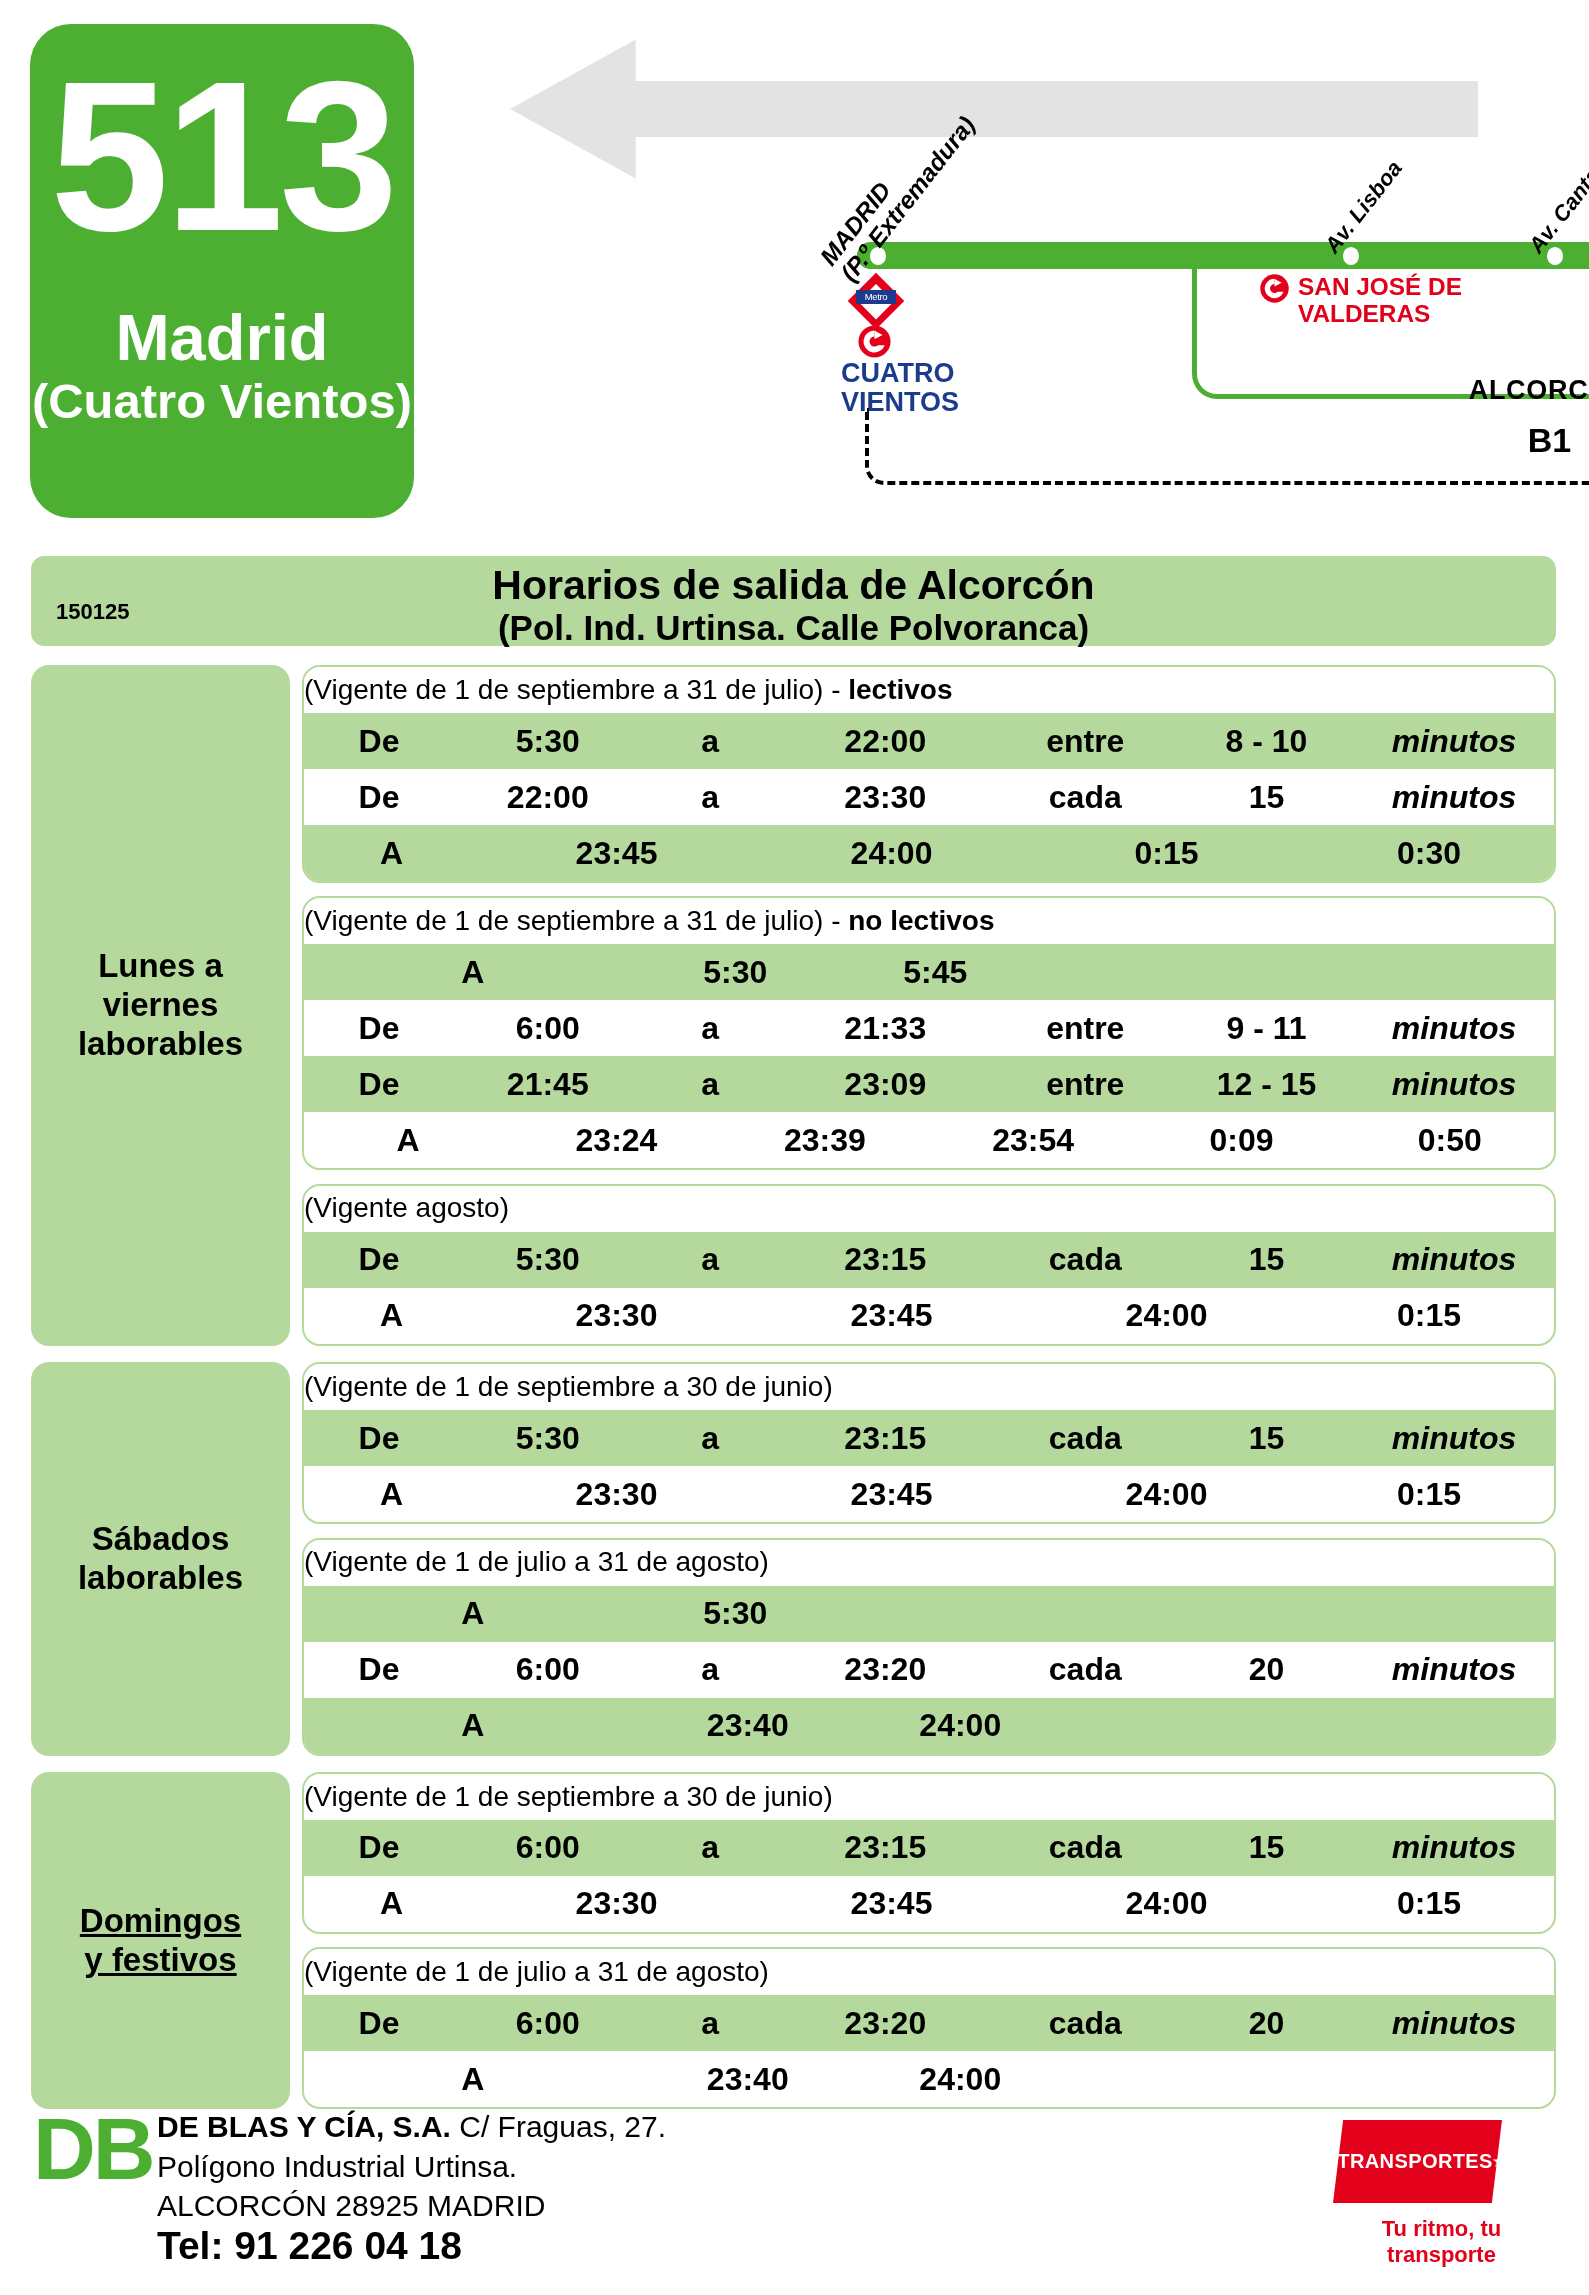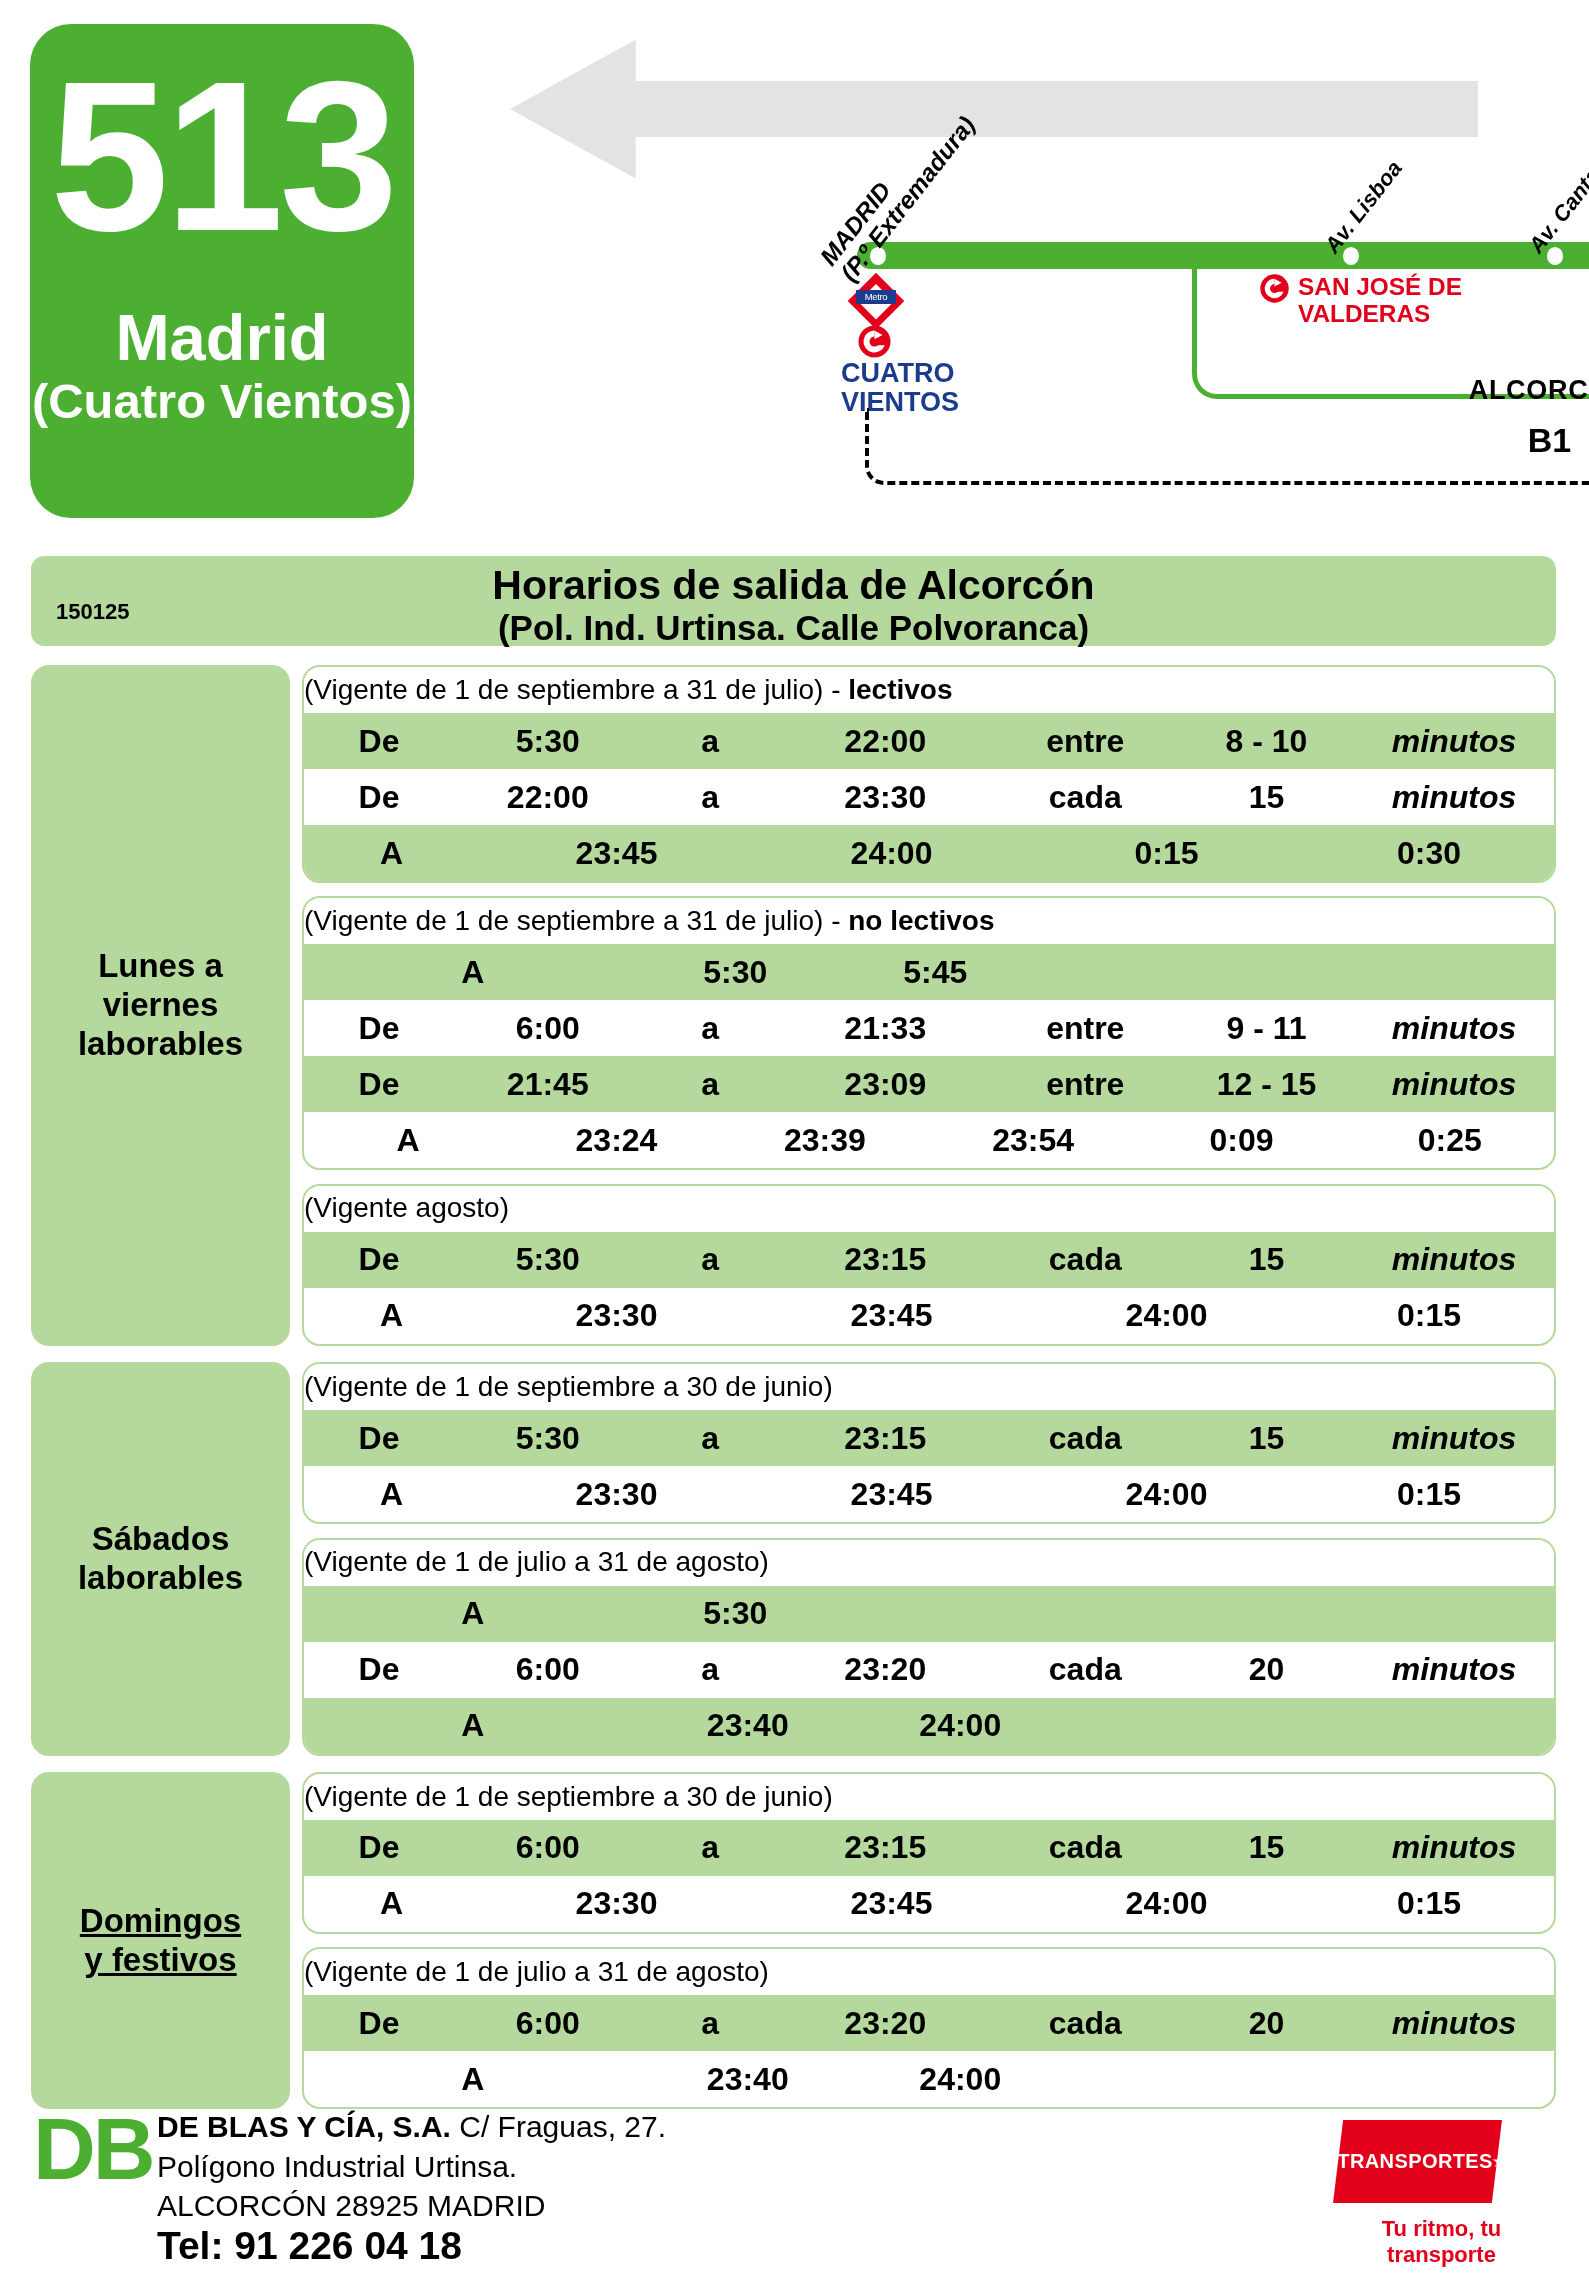--- a/index.html
+++ b/index.html
@@ -331,21 +331,21 @@
               <div class="c">entre</div>
               <div class="c">12 - 15</div>
               <div class="c">minutos</div>
             </div>
             <div class="trow lay-a5">
               <div class="c">A</div>
               <div class="c">23:24</div>
               <div class="c">23:39</div>
               <div class="c">23:54</div>
               <div class="c">0:09</div>
-              <div class="c">0:25</div>
+              <div class="c">0:50</div>
             </div>
           </div>
           <div class="block">
             <div class="block-title"><span>(Vigente agosto)</span></div>
             <div class="trow lay-de alt">
               <div class="c">De</div>
               <div class="c">5:30</div>
               <div class="c">a</div>
               <div class="c">23:15</div>
               <div class="c">cada</div>

